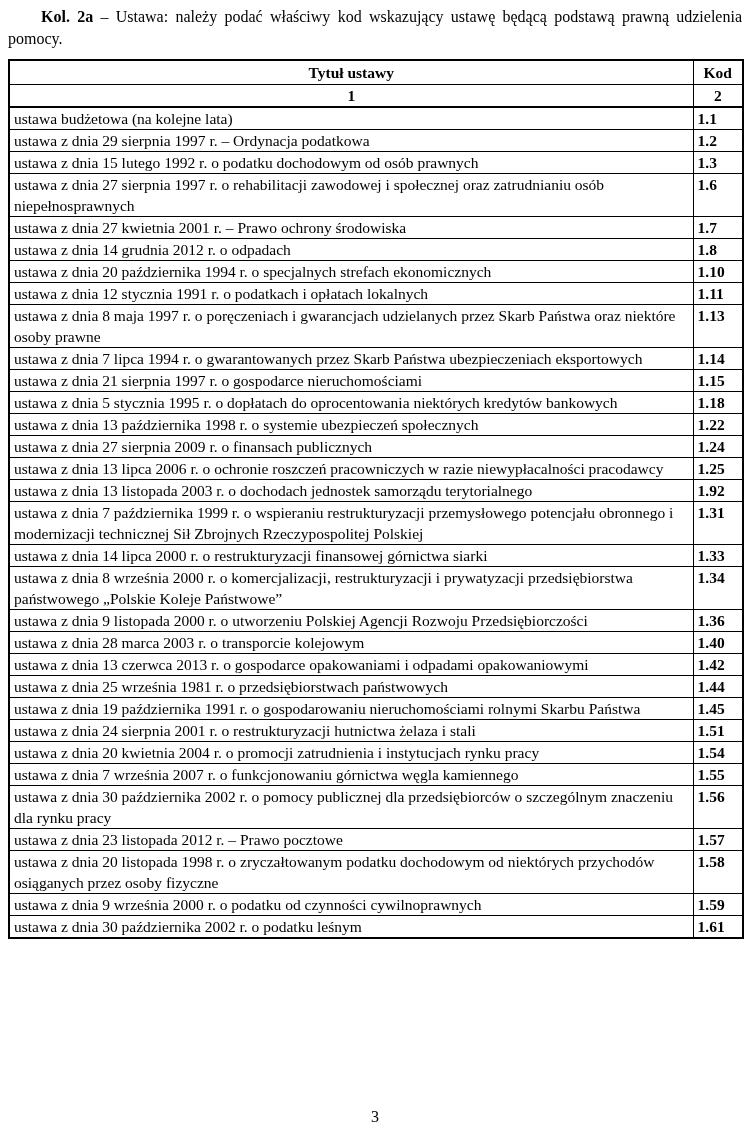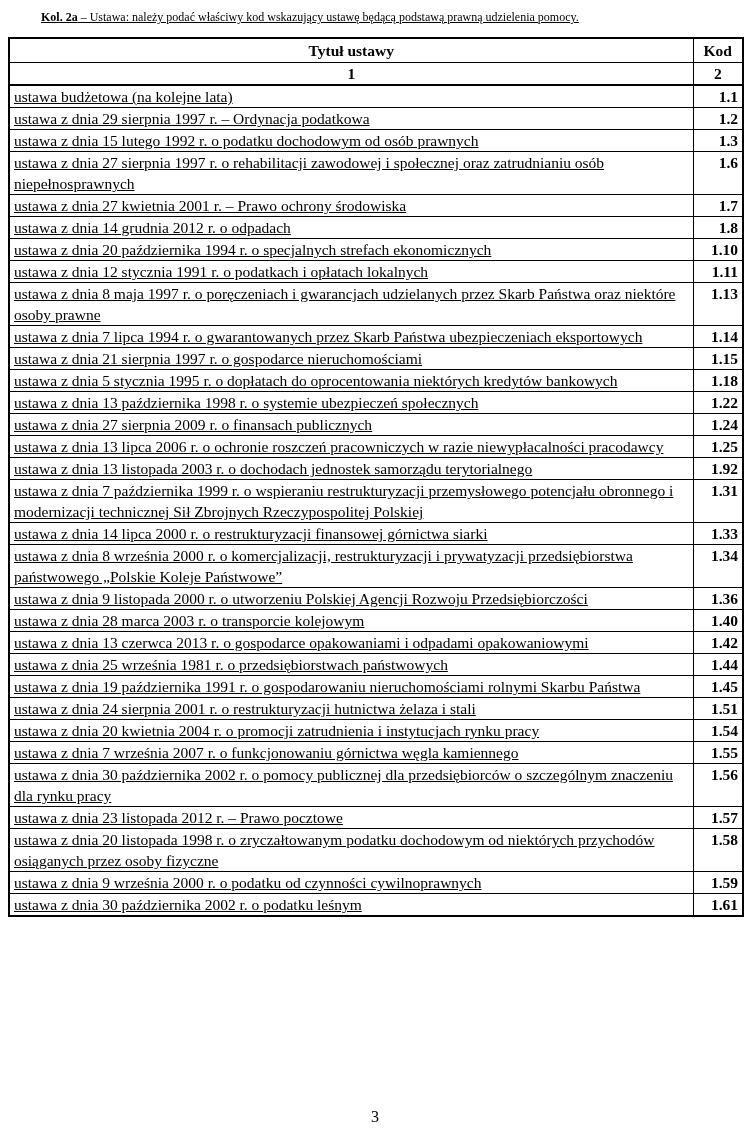--- a/index.html
+++ b/index.html
@@ -13,26 +13,25 @@
     overflow: hidden;
     font-family: "Liberation Serif", "DejaVu Serif", serif;
     color: #000;
     position: relative;
   }
   .page {
     padding: 6px 8px 0 8px;
   }
   .intro {
     width: 734px;
-    font-size: 12px;
+    font-size: 16px;
     line-height: 22px;
     text-align: justify;
     text-indent: 33px;
     margin: 0 0 9px 0;
-    text-decoration: underline;
   }
   .intro .intro-label {
     font-weight: bold;
   }
   table.law-table {
     width: 734px;
     border-collapse: collapse;
     border: 2px solid #000;
     table-layout: fixed;
   }
@@ -54,24 +53,23 @@
   }
   tr.header-nums td {
     font-weight: bold;
     text-align: center;
     height: 21px;
     border-bottom: 2px solid #000;
   }
   td.title-cell {
     text-align: left;
     vertical-align: top;
-    text-decoration: underline;
   }
   td.code-cell {
-    text-align: right;
+    text-align: left;
     font-weight: bold;
     vertical-align: top;
     padding: 0 2px;
   }
   td.code-cell.middle {
     vertical-align: middle;
   }
   .footer-pagenum {
     position: absolute;
     left: 0;

